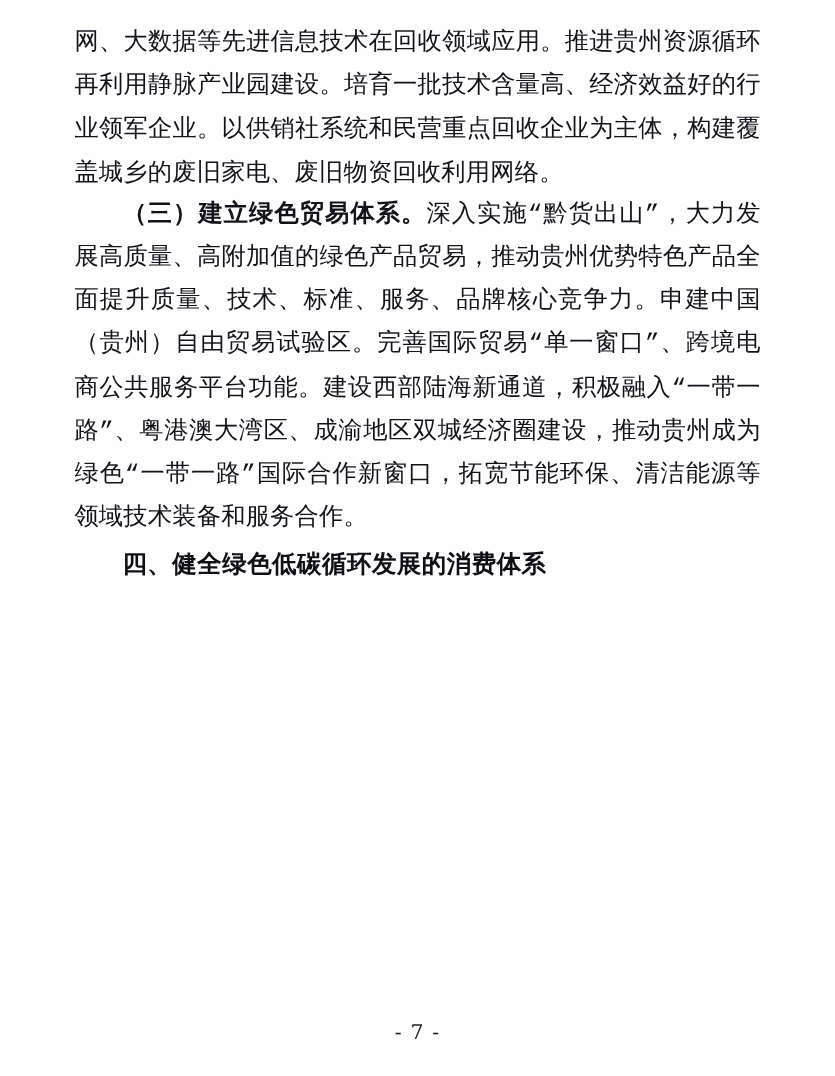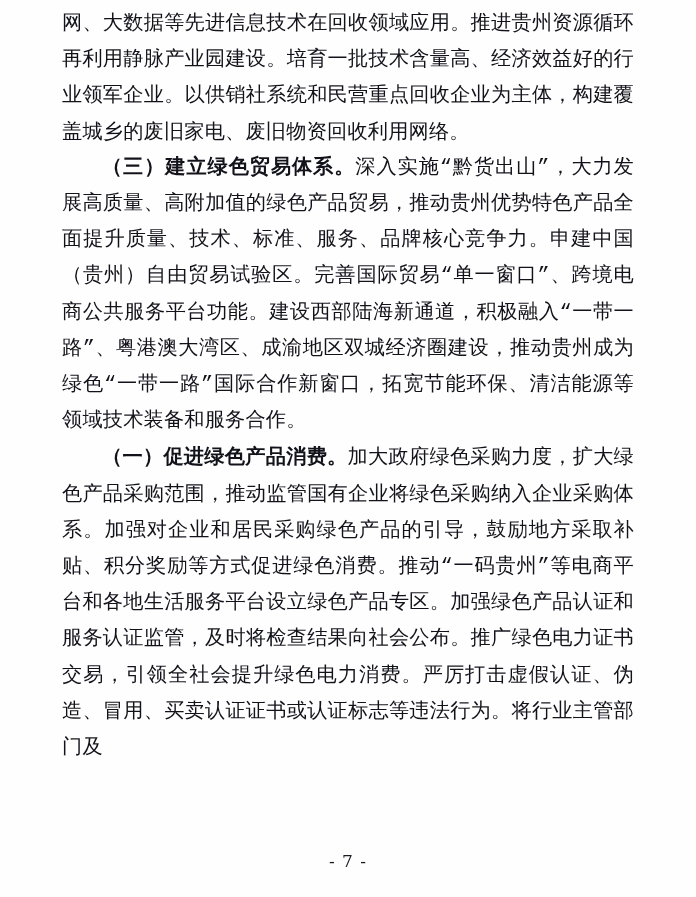--- a/index.html
+++ b/index.html
@@ -15,21 +15,21 @@
     position: relative;
     overflow: hidden;
   }
   .page {
     position: absolute;
     left: 0;
     top: 0;
     width: 696px;
     height: 897px;
     box-sizing: border-box;
-    padding: 4px 62px 0 62px;
+    padding: 16px 62px 0 62px;
     background: #fefefe;
   }
   .doc-body {
     width: 100%;
   }
   p.para {
     margin: 0 0 1px 0;
     font-size: 20.2px;
     line-height: 36.2px;
     letter-spacing: 0.2px;
@@ -71,19 +71,19 @@
 </head>
 <body>
 
 <div class="page">
   <div class="doc-body">
 
     <p class="para">网、大数据等先进信息技术在回收领域应用。推进贵州资源循环再利用静脉产业园建设。培育一批技术含量高、经济效益好的行业领军企业。以供销社系统和民营重点回收企业为主体，构建覆盖城乡的废旧家电、废旧物资回收利用网络。</p>
 
     <p class="para indent"><span class="bold-lead">（三）建立绿色贸易体系。</span><span>深入实施“黔货出山”，大力发展高质量、高附加值的绿色产品贸易，推动贵州优势特色产品全面提升质量、技术、标准、服务、品牌核心竞争力。申建中国（贵州）自由贸易试验区。完善国际贸易“单一窗口”、跨境电商公共服务平台功能。建设西部陆海新通道，积极融入“一带一路”、粤港澳大湾区、成渝地区双城经济圈建设，推动贵州成为绿色“一带一路”国际合作新窗口，拓宽节能环保、清洁能源等领域技术装备和服务合作。</span></p>
 
+    <p class="heading">四、健全绿色低碳循环发展的消费体系</p>
 
-    <p class="para indent"><span class="bold-lead">（一）促进绿色产品消费。</span><span>加大政府绿色采购力度，扩大绿色产品采购范围，推动监管国有企业将绿色采购纳入企业采购体系。加强对企业和居民采购绿色产品的引导，鼓励地方采取补贴、积分奖励等方式促进绿色消费。推动“一码贵州”等电商平台和各地生活服务平台设立绿色产品专区。加强绿色产品认证和服务认证监管，及时将检查结果向社会公布。推广绿色电力证书交易，引领全社会提升绿色电力消费。严厉打击虚假认证、伪造、冒用、买卖认证证书或认证标志等违法行为。将行业主管部门及</span></p>
 
   </div>
 
   <div class="page-number">- 7 -</div>
 </div>
 
 </body></html>

